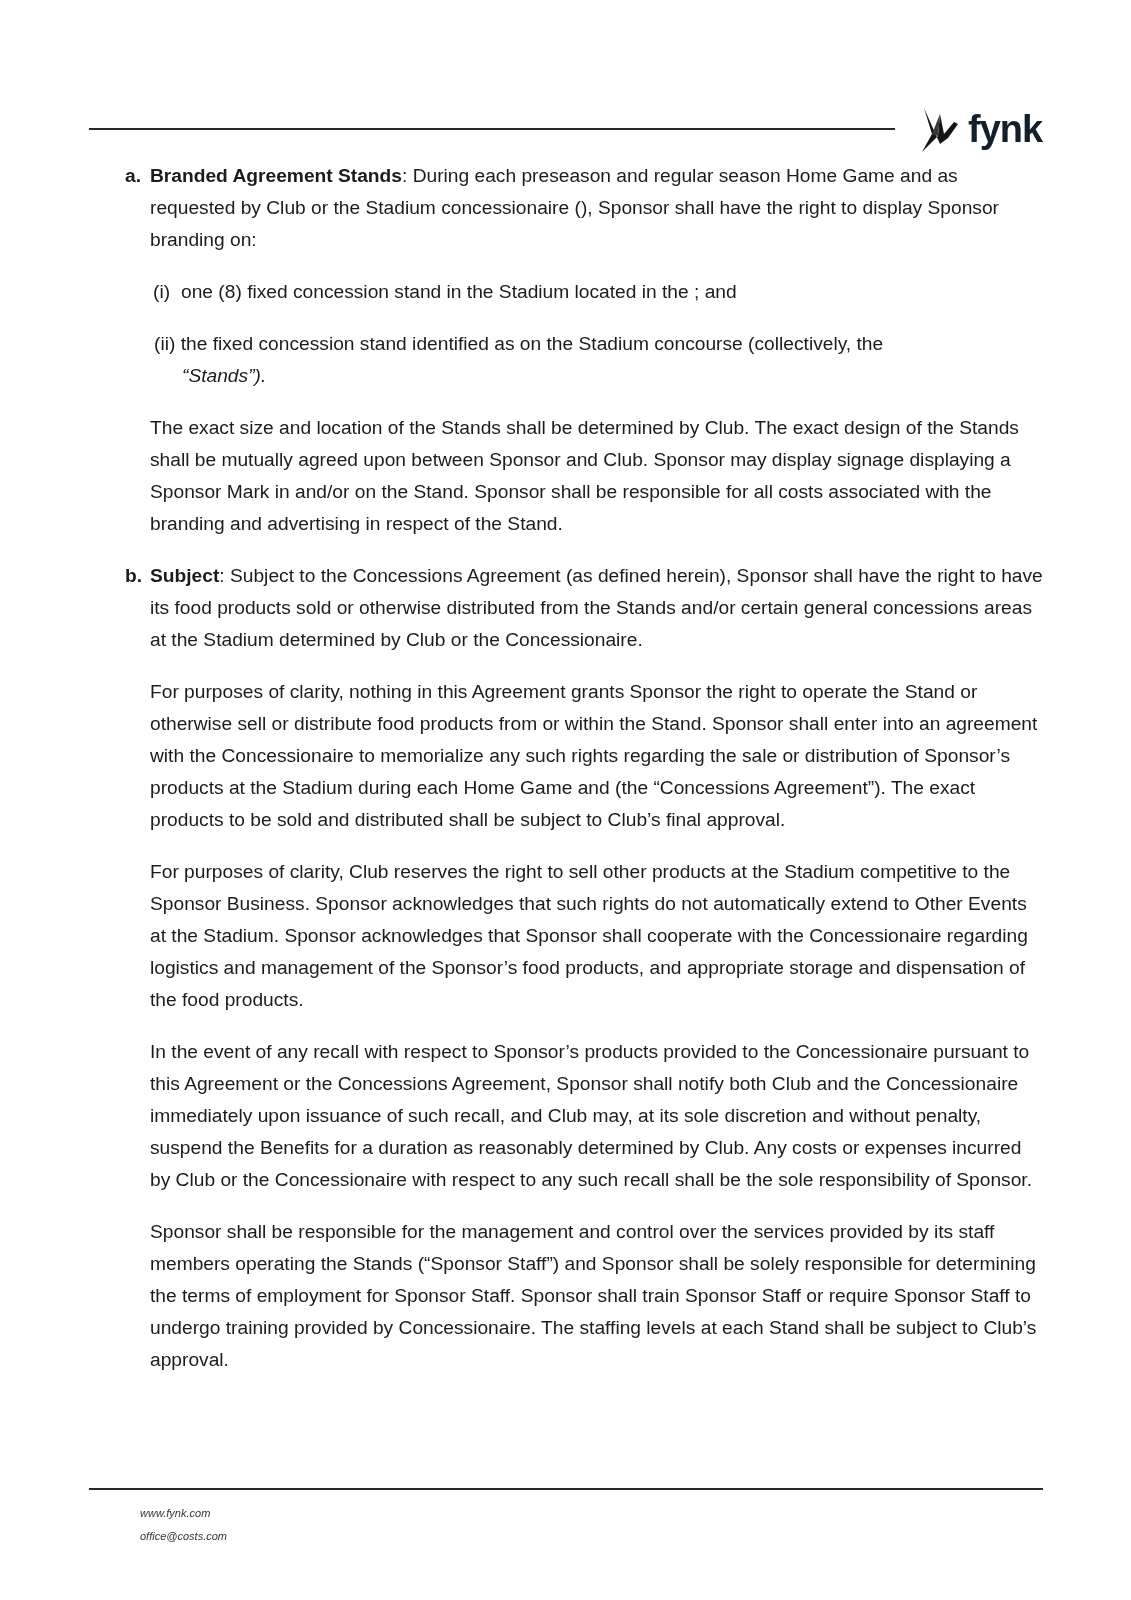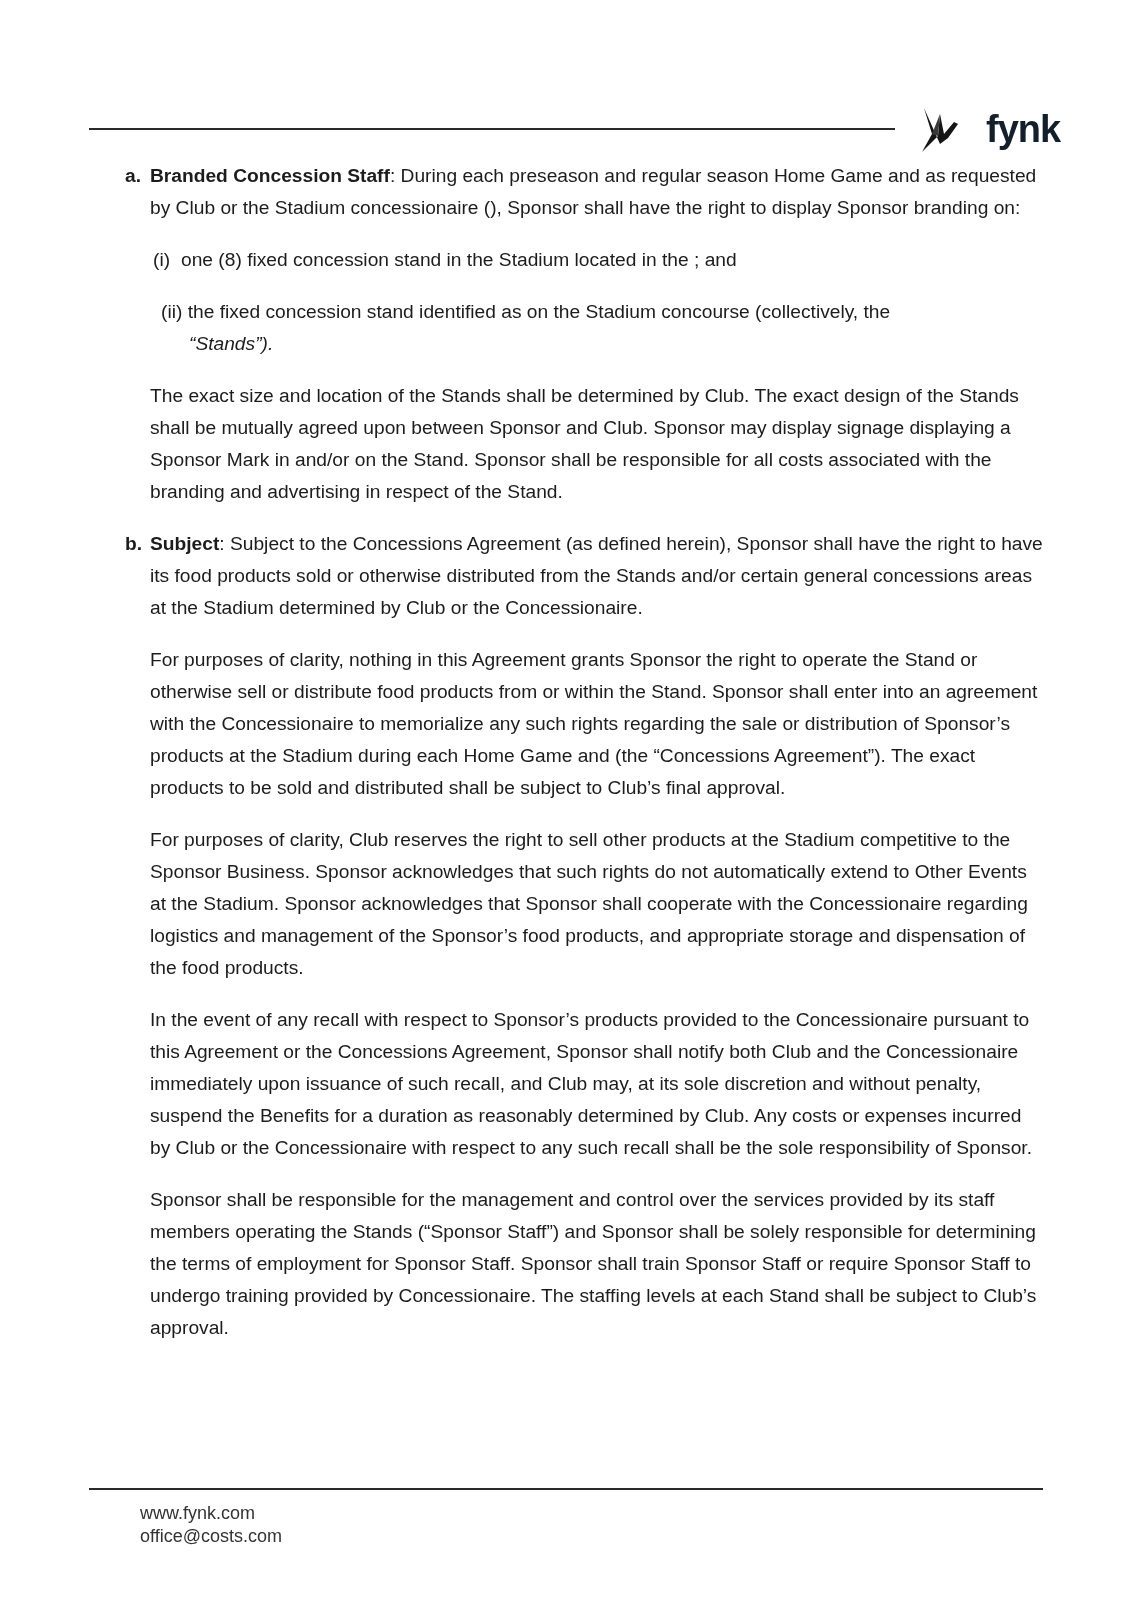--- a/index.html
+++ b/index.html
@@ -1,55 +1,55 @@
 <!DOCTYPE html>
 <html><head>
 <meta charset="utf-8">
 <style>
   html, body { margin: 0; padding: 0; background: #ffffff; }
   body { width: 1131px; height: 1600px; position: relative; overflow: hidden;
          font-family: "Liberation Sans", sans-serif; color: #1c1c1c; }
   .header-line { position: absolute; left: 89px; top: 128px; width: 806px; height: 2px; background: #2a2a2a; }
   .logo { position: absolute; left: 918px; top: 104px; display: flex; align-items: center; }
   .logo svg { width: 48px; height: 50px; }
-  .logo-text { font-family: "Liberation Sans", sans-serif; font-weight: bold; font-size: 38px; color: #13202b; margin-left: 20px; letter-spacing: -1px; line-height: 1; }
+  .logo-text { font-family: "Liberation Sans", sans-serif; font-weight: bold; font-size: 38px; color: #13202b; margin-left: 2px; letter-spacing: -1px; line-height: 1; }
   .content { position: absolute; left: 125px; top: 160px; width: 920px; font-size: 19.2px; line-height: 32px; }
   .item { position: relative; padding-left: 25px; }
   .item .marker { position: absolute; left: 0; top: 0; font-weight: bold; }
   .item b { font-weight: bold; }
   p { margin: 0 0 20px 0; }
   .sub { position: relative; padding-left: 28px; margin: 0 0 20px 3px; }
   .sub .marker { position: absolute; left: 0; font-weight: normal; }
   .sub.ii { margin-left: 25px; padding-left: 0; text-indent: 0; }
   .sub.ii .cont { display: block; padding-left: 28px; font-style: italic; }
   .footer-line { position: absolute; left: 89px; top: 1488px; width: 954px; height: 2px; background: #2a2a2a; }
-  .footer { position: absolute; left: 140px; top: 1502px; font-size: 18px; line-height: 23px; color: #333; }
+  .footer { position: absolute; left: 140px; top: 1502px; font-size: 11px; line-height: 23px; color: #333; font-style: italic; }
 </style>
 </head>
 <body>
 
 <div class="header-line"></div>
 <div class="logo">
   <svg viewBox="0 0 48 50">
     <polygon points="6,4 14,30 4,48 20,32 22,10 26,30 36,18 40,20 30,34 22,40" fill="#151515"></polygon>
     <polygon points="14,30 22,10 20,32" fill="#3a3a3a"></polygon>
     <polygon points="36,18 44,22 40,20" fill="#151515"></polygon>
   </svg>
   <span class="logo-text">fynk</span>
 </div>
 
 <div class="content">
   <div class="item">
     <span class="marker">a.</span>
-    <p style="margin-bottom:20px;"><b>Branded Concession Staff</b><span>: During each preseason and regular season Home Game and as requested by Club or the Stadium concessionaire (), Sponsor shall have the right to display Sponsor branding on:</span></p>
+    <p style="margin-bottom:20px;"><b>Branded Agreement Stands</b><span>: During each preseason and regular season Home Game and as requested by Club or the Stadium concessionaire (), Sponsor shall have the right to display Sponsor branding on:</span></p>
     <div class="sub">
       <span class="marker">(i)</span>
       <span>one (8) fixed concession stand in the Stadium located in the ; and</span>
     </div>
-    <div class="sub ii" style="margin-left:11px;">
+    <div class="sub ii" style="margin-left:4px;">
       <span>(ii)</span>
       <span>the fixed concession stand identified as on the Stadium concourse (collectively, the</span>
       <span class="cont">“Stands”).</span>
     </div>
     <p>The exact size and location of the Stands shall be determined by Club. The exact design of the Stands shall be mutually agreed upon between Sponsor and Club. Sponsor may display signage displaying a Sponsor Mark in and/or on the Stand. Sponsor shall be responsible for all costs associated with the branding and advertising in respect of the Stand.</p>
   </div>
 
   <div class="item">
     <span class="marker">b.</span>
     <p><b>Subject</b><span>: Subject to the Concessions Agreement (as defined herein), Sponsor shall have the right to have its food products sold or otherwise distributed from the Stands and/or certain general concessions areas at the Stadium determined by Club or the Concessionaire.</span></p>

